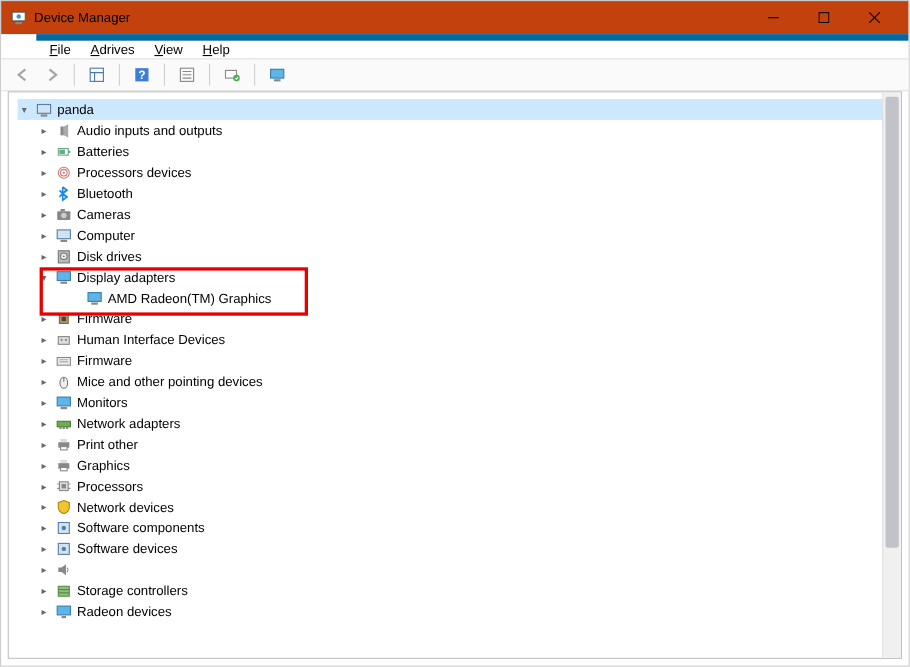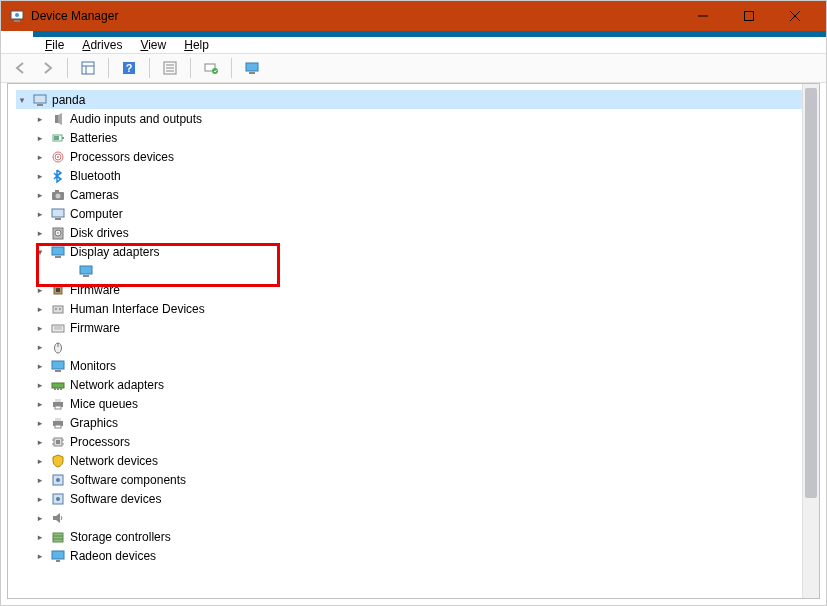--- a/index.html
+++ b/index.html
@@ -227,20 +227,21 @@
         <span class="node-label">Display adapters</span>
       </div>
       <div class="tree-node" style="padding-left:46px">
         <span class="expander"></span>
         <span class="node-icon">
           <svg width="16" height="16" viewBox="0 0 16 16">
             <rect x="2" y="3" width="12" height="8" fill="#5fb4e8" stroke="#3a7cb0"></rect>
             <rect x="5" y="12" width="6" height="2" fill="#888"></rect>
           </svg>
         </span>
+        <span class="node-label">AMD Radeon(TM) Graphics</span>
       </div>
       <div class="tree-node" style="padding-left:18px">
         <span class="expander">▸</span>
         <span class="node-icon">
           <svg width="16" height="16" viewBox="0 0 16 16">
             <rect x="4" y="4" width="8" height="8" fill="#b59868" stroke="#7a6340"></rect>
             <rect x="6" y="6" width="4" height="4" fill="#444"></rect>
           </svg>
         </span>
         <span class="node-label">Firmware</span>
@@ -268,20 +269,21 @@
         <span class="node-label">Firmware</span>
       </div>
       <div class="tree-node" style="padding-left:18px">
         <span class="expander">▸</span>
         <span class="node-icon">
           <svg width="16" height="16" viewBox="0 0 16 16">
             <ellipse cx="8" cy="9" rx="3.5" ry="5" fill="#eee" stroke="#777"></ellipse>
             <line x1="8" y1="4" x2="8" y2="8" stroke="#777"></line>
           </svg>
         </span>
+        <span class="node-label">Mice and other pointing devices</span>
       </div>
       <div class="tree-node" style="padding-left:18px">
         <span class="expander">▸</span>
         <span class="node-icon">
           <svg width="16" height="16" viewBox="0 0 16 16">
             <rect x="2" y="3" width="12" height="8" fill="#5fb4e8" stroke="#3a7cb0"></rect>
             <rect x="5" y="12" width="6" height="2" fill="#888"></rect>
           </svg>
         </span>
         <span class="node-label">Monitors</span>
@@ -300,21 +302,21 @@
       </div>
       <div class="tree-node" style="padding-left:18px">
         <span class="expander">▸</span>
         <span class="node-icon">
           <svg width="16" height="16" viewBox="0 0 16 16">
             <rect x="3" y="6" width="10" height="5" fill="#888"></rect>
             <rect x="5" y="3" width="6" height="3" fill="#ddd"></rect>
             <rect x="5" y="10" width="6" height="3" fill="#fff" stroke="#888"></rect>
           </svg>
         </span>
-        <span class="node-label">Mice queues</span>
+        <span class="node-label">Print other</span>
       </div>
       <div class="tree-node" style="padding-left:18px">
         <span class="expander">▸</span>
         <span class="node-icon">
           <svg width="16" height="16" viewBox="0 0 16 16">
             <rect x="3" y="6" width="10" height="5" fill="#888"></rect>
             <rect x="5" y="3" width="6" height="3" fill="#ddd"></rect>
             <rect x="5" y="10" width="6" height="3" fill="#fff" stroke="#888"></rect>
           </svg>
         </span>

